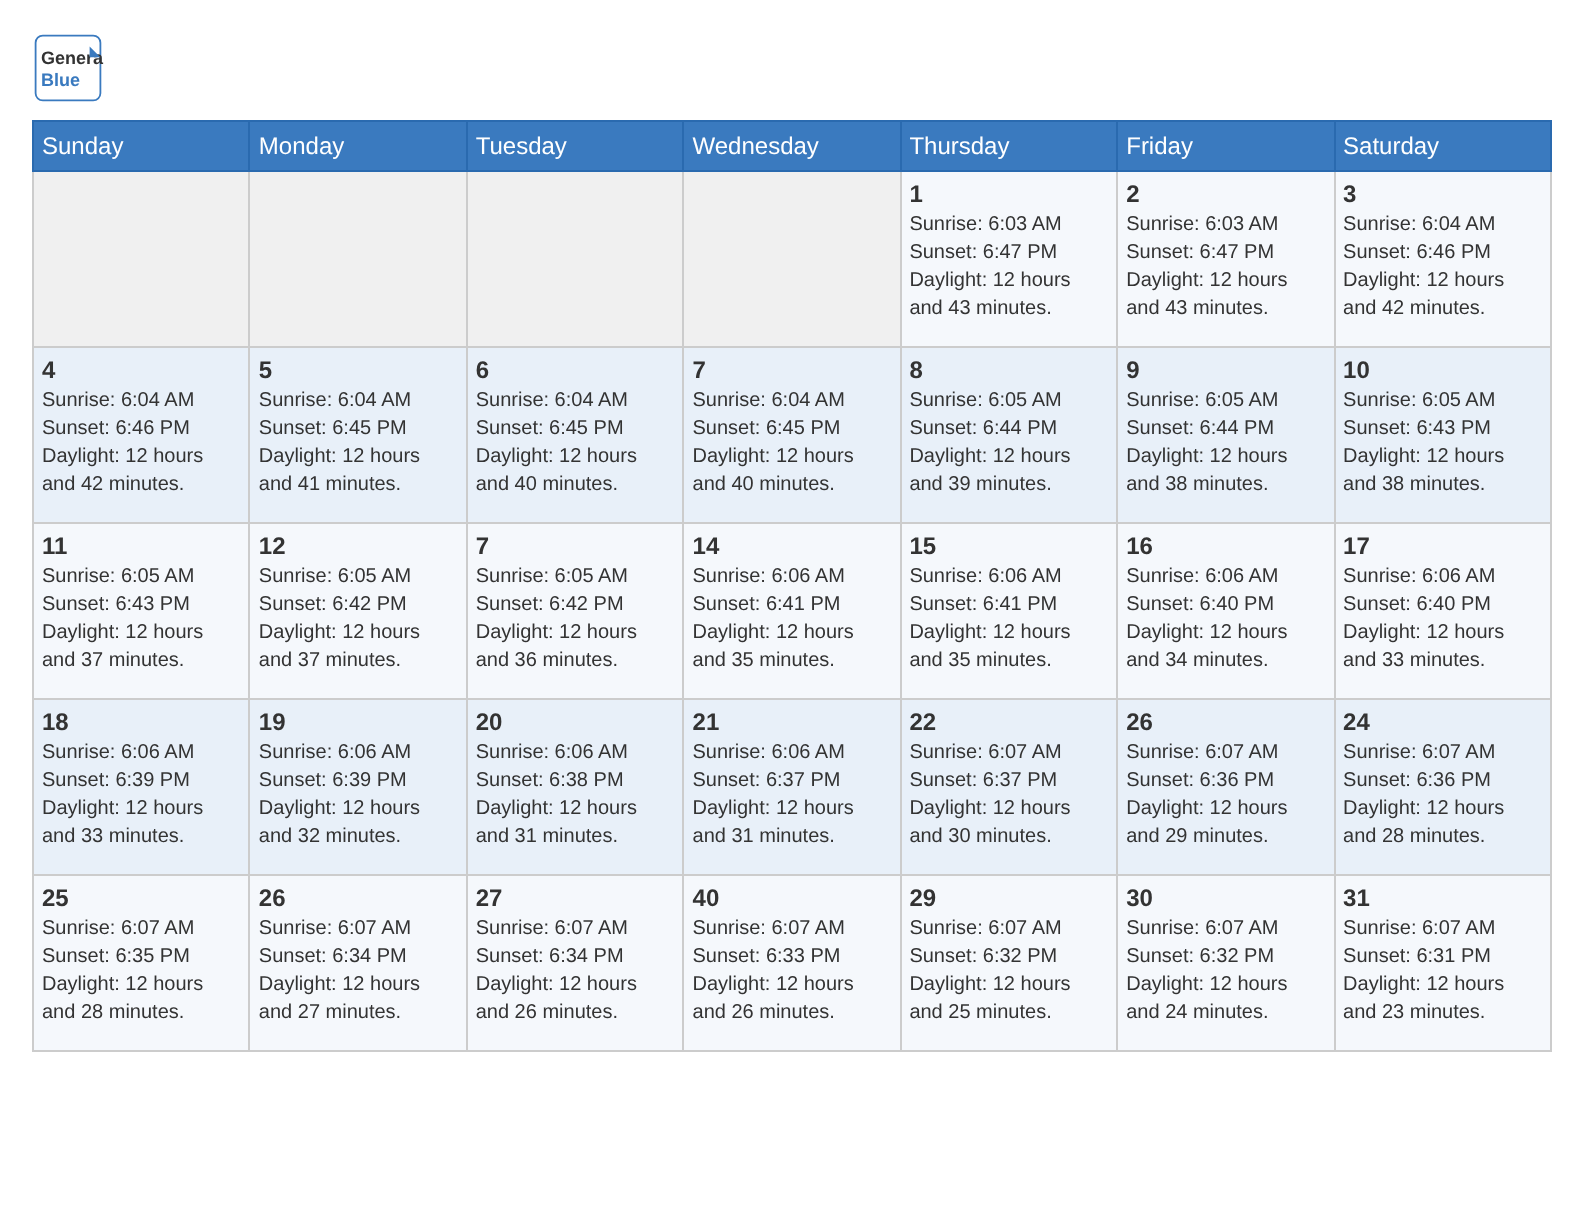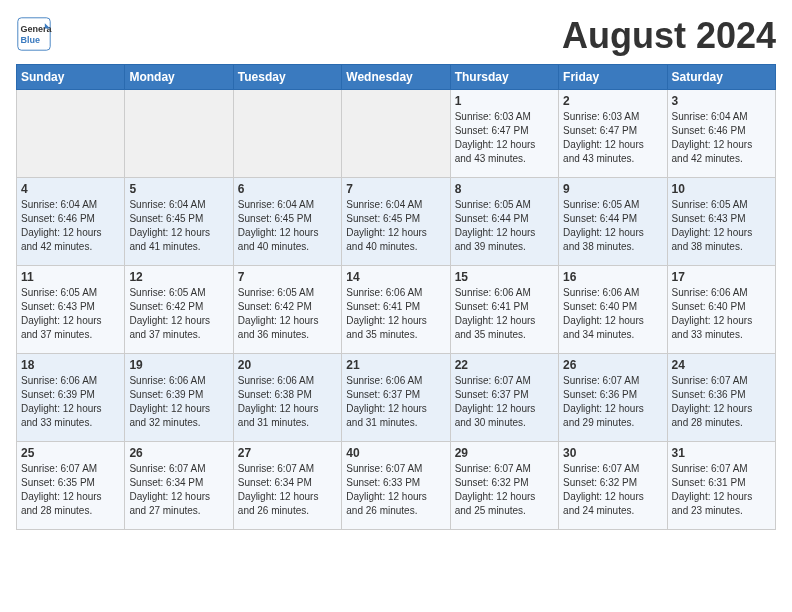--- a/index.html
+++ b/index.html
@@ -40,21 +40,21 @@
     }
     table {
       width: 100%;
       border-collapse: collapse;
       table-layout: fixed;
     }
     thead th {
       background-color: #3a7abf;
       color: #fff;
       font-size: 12px;
-      font-weight: bold;
+      font-weight: normal;
       padding: 5px 4px;
       text-align: left;
       border: 1px solid #2a6aaf;
     }
     tbody td {
       border: 1px solid #ccc;
       vertical-align: top;
       padding: 4px;
       font-size: 10.5px;
       color: #333;
@@ -87,21 +87,20 @@
 <div class="header-area">
   <div class="logo">
     <svg class="logo-icon" viewBox="0 0 40 40">
       <rect x="2" y="2" width="36" height="36" rx="4" fill="white" stroke="#3a7abf" stroke-width="1"></rect>
       <text x="5" y="18" font-size="10" font-weight="bold" fill="#333" font-family="Arial">General</text>
       <text x="5" y="30" font-size="10" font-weight="bold" fill="#3a7abf" font-family="Arial">Blue</text>
       <polygon points="32,8 38,14 32,14" fill="#3a7abf"></polygon>
     </svg>
   </div>
   <div class="title-area">
-    <div class="calendar-title">August 2024</div>
   </div>
 </div>
 
 <table>
   <thead>
     <tr>
       <th>Sunday</th>
       <th>Monday</th>
       <th>Tuesday</th>
       <th>Wednesday</th>

